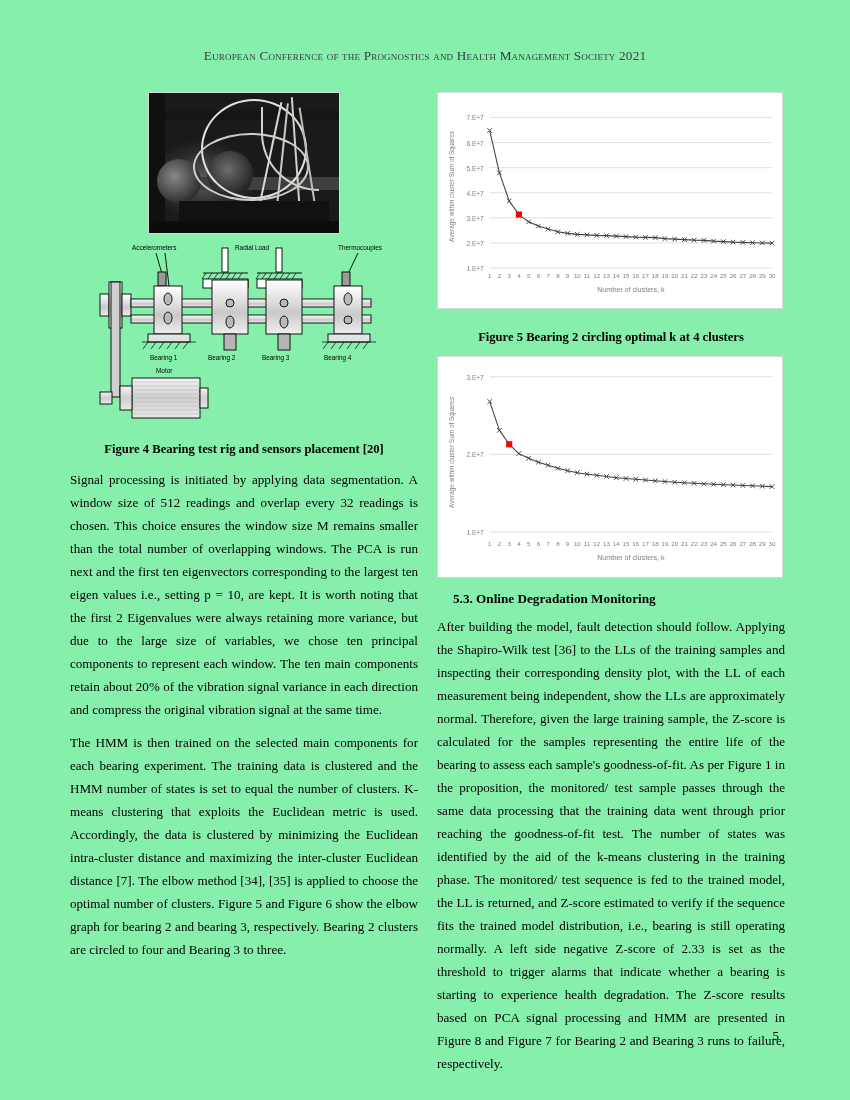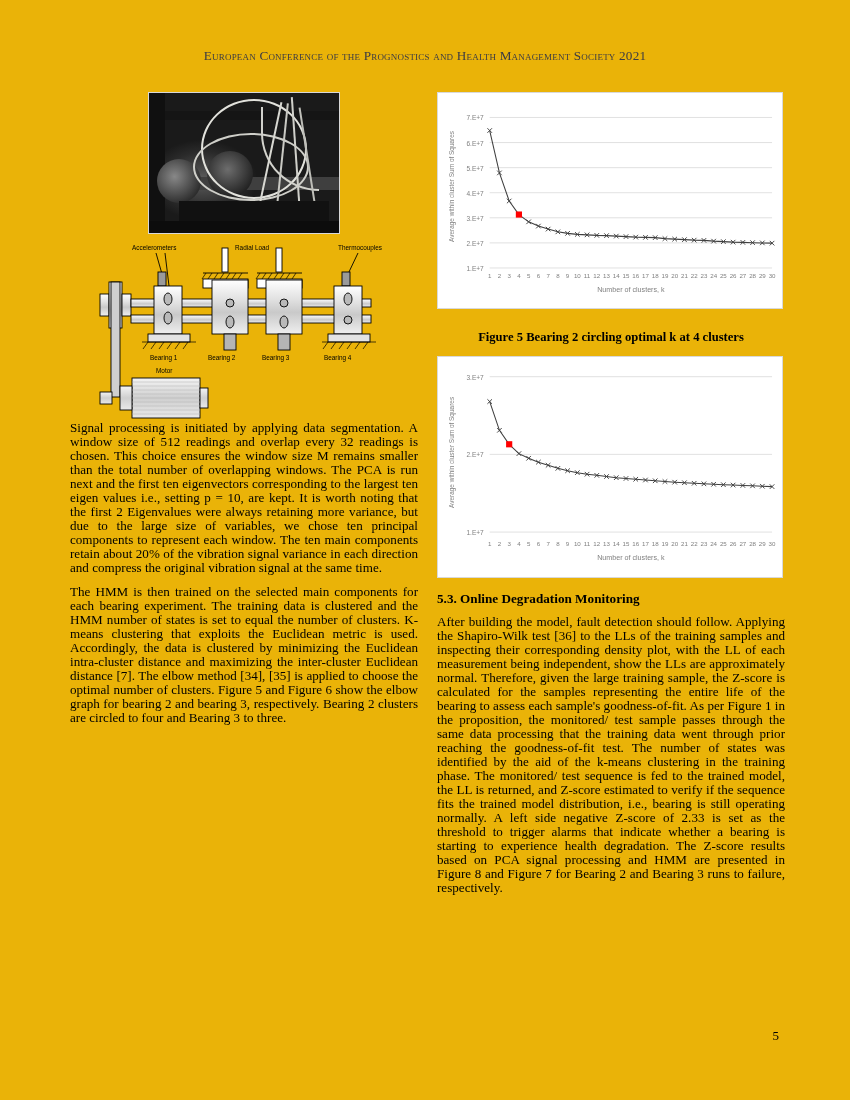--- a/index.html
+++ b/index.html
@@ -11,21 +11,21 @@
     width: 850px;
     height: 1100px;
     position: relative;
     font-family: "Liberation Serif", serif;
     color: #000;
     overflow: hidden;
   }
   .page {
     position: absolute;
     inset: 0;
-    background: #eab308;
+    background: #86efac;
   }
 
   
   .running-head {
     position: absolute;
     top: 48px;
     left: 0;
     width: 850px;
     text-align: center;
     font-family: "Liberation Serif", serif;
@@ -47,35 +47,35 @@
     position: absolute;
     left: 437px;
     top: 92px;
     width: 348px;
   }
 
   
   p.body {
     margin: 0 0 10px 0;
     font-size: 13.1px;
-    line-height: 14px;
+    line-height: 23px;
     text-align: justify;
     text-justify: inter-word;
     hyphens: none;
   }
 
   .fig-caption {
     margin: 21px 0 11px 0;
     font-size: 12.6px;
     font-weight: bold;
     text-align: center;
     line-height: 15px;
   }
   .section-head {
-    margin: 13px 0 8px 0;
+    margin: 13px 0 8px 16px;
     font-size: 13.2px;
     font-weight: bold;
     text-align: left;
   }
 
   
   .fig4 {
     width: 348px;
     position: relative;
   }
@@ -260,20 +260,21 @@
             <rect x="130" y="152" width="8" height="20"></rect>
             <rect x="50" y="150" width="12" height="24"></rect>
             <rect x="30" y="156" width="12" height="12"></rect>
           </g>
           <g stroke="#b0b0b0" stroke-width="0.5">
             <path d="M62 146 H130 M62 150 H130 M62 154 H130 M62 158 H130 M62 162 H130 M62 166 H130 M62 170 H130 M62 174 H130 M62 178 H130"></path>
           </g>
         </g>
       </svg>
 
+      <div class="fig-caption">Figure 4 Bearing test rig and sensors placement [20]</div>
     </div>
 
     <p class="body">Signal processing is initiated by applying data segmentation. A window size of 512 readings and overlap every 32 readings is chosen. This choice ensures the window size M remains smaller than the total number of overlapping windows. The PCA is run next and the first ten eigenvectors corresponding to the largest ten eigen values i.e., setting p = 10, are kept. It is worth noting that the first 2 Eigenvalues were always retaining more variance, but due to the large size of variables, we chose ten principal components to represent each window. The ten main components retain about 20% of the vibration signal variance in each direction and compress the original vibration signal at the same time.</p>
     <p class="body">The HMM is then trained on the selected main components for each bearing experiment. The training data is clustered and the HMM number of states is set to equal the number of clusters. K-means clustering that exploits the Euclidean metric is used. Accordingly, the data is clustered by minimizing the Euclidean intra-cluster distance and maximizing the inter-cluster Euclidean distance [7]. The elbow method [34], [35] is applied to choose the optimal number of clusters. Figure 5 and Figure 6 show the elbow graph for bearing 2 and bearing 3, respectively. Bearing 2 clusters are circled to four and Bearing 3 to three.</p>
   </div>
 
   <div class="col-right">
 
     <div class="chart-box">
       <svg class="chart-svg" id="chart-fig5" viewBox="0 0 346 216">

